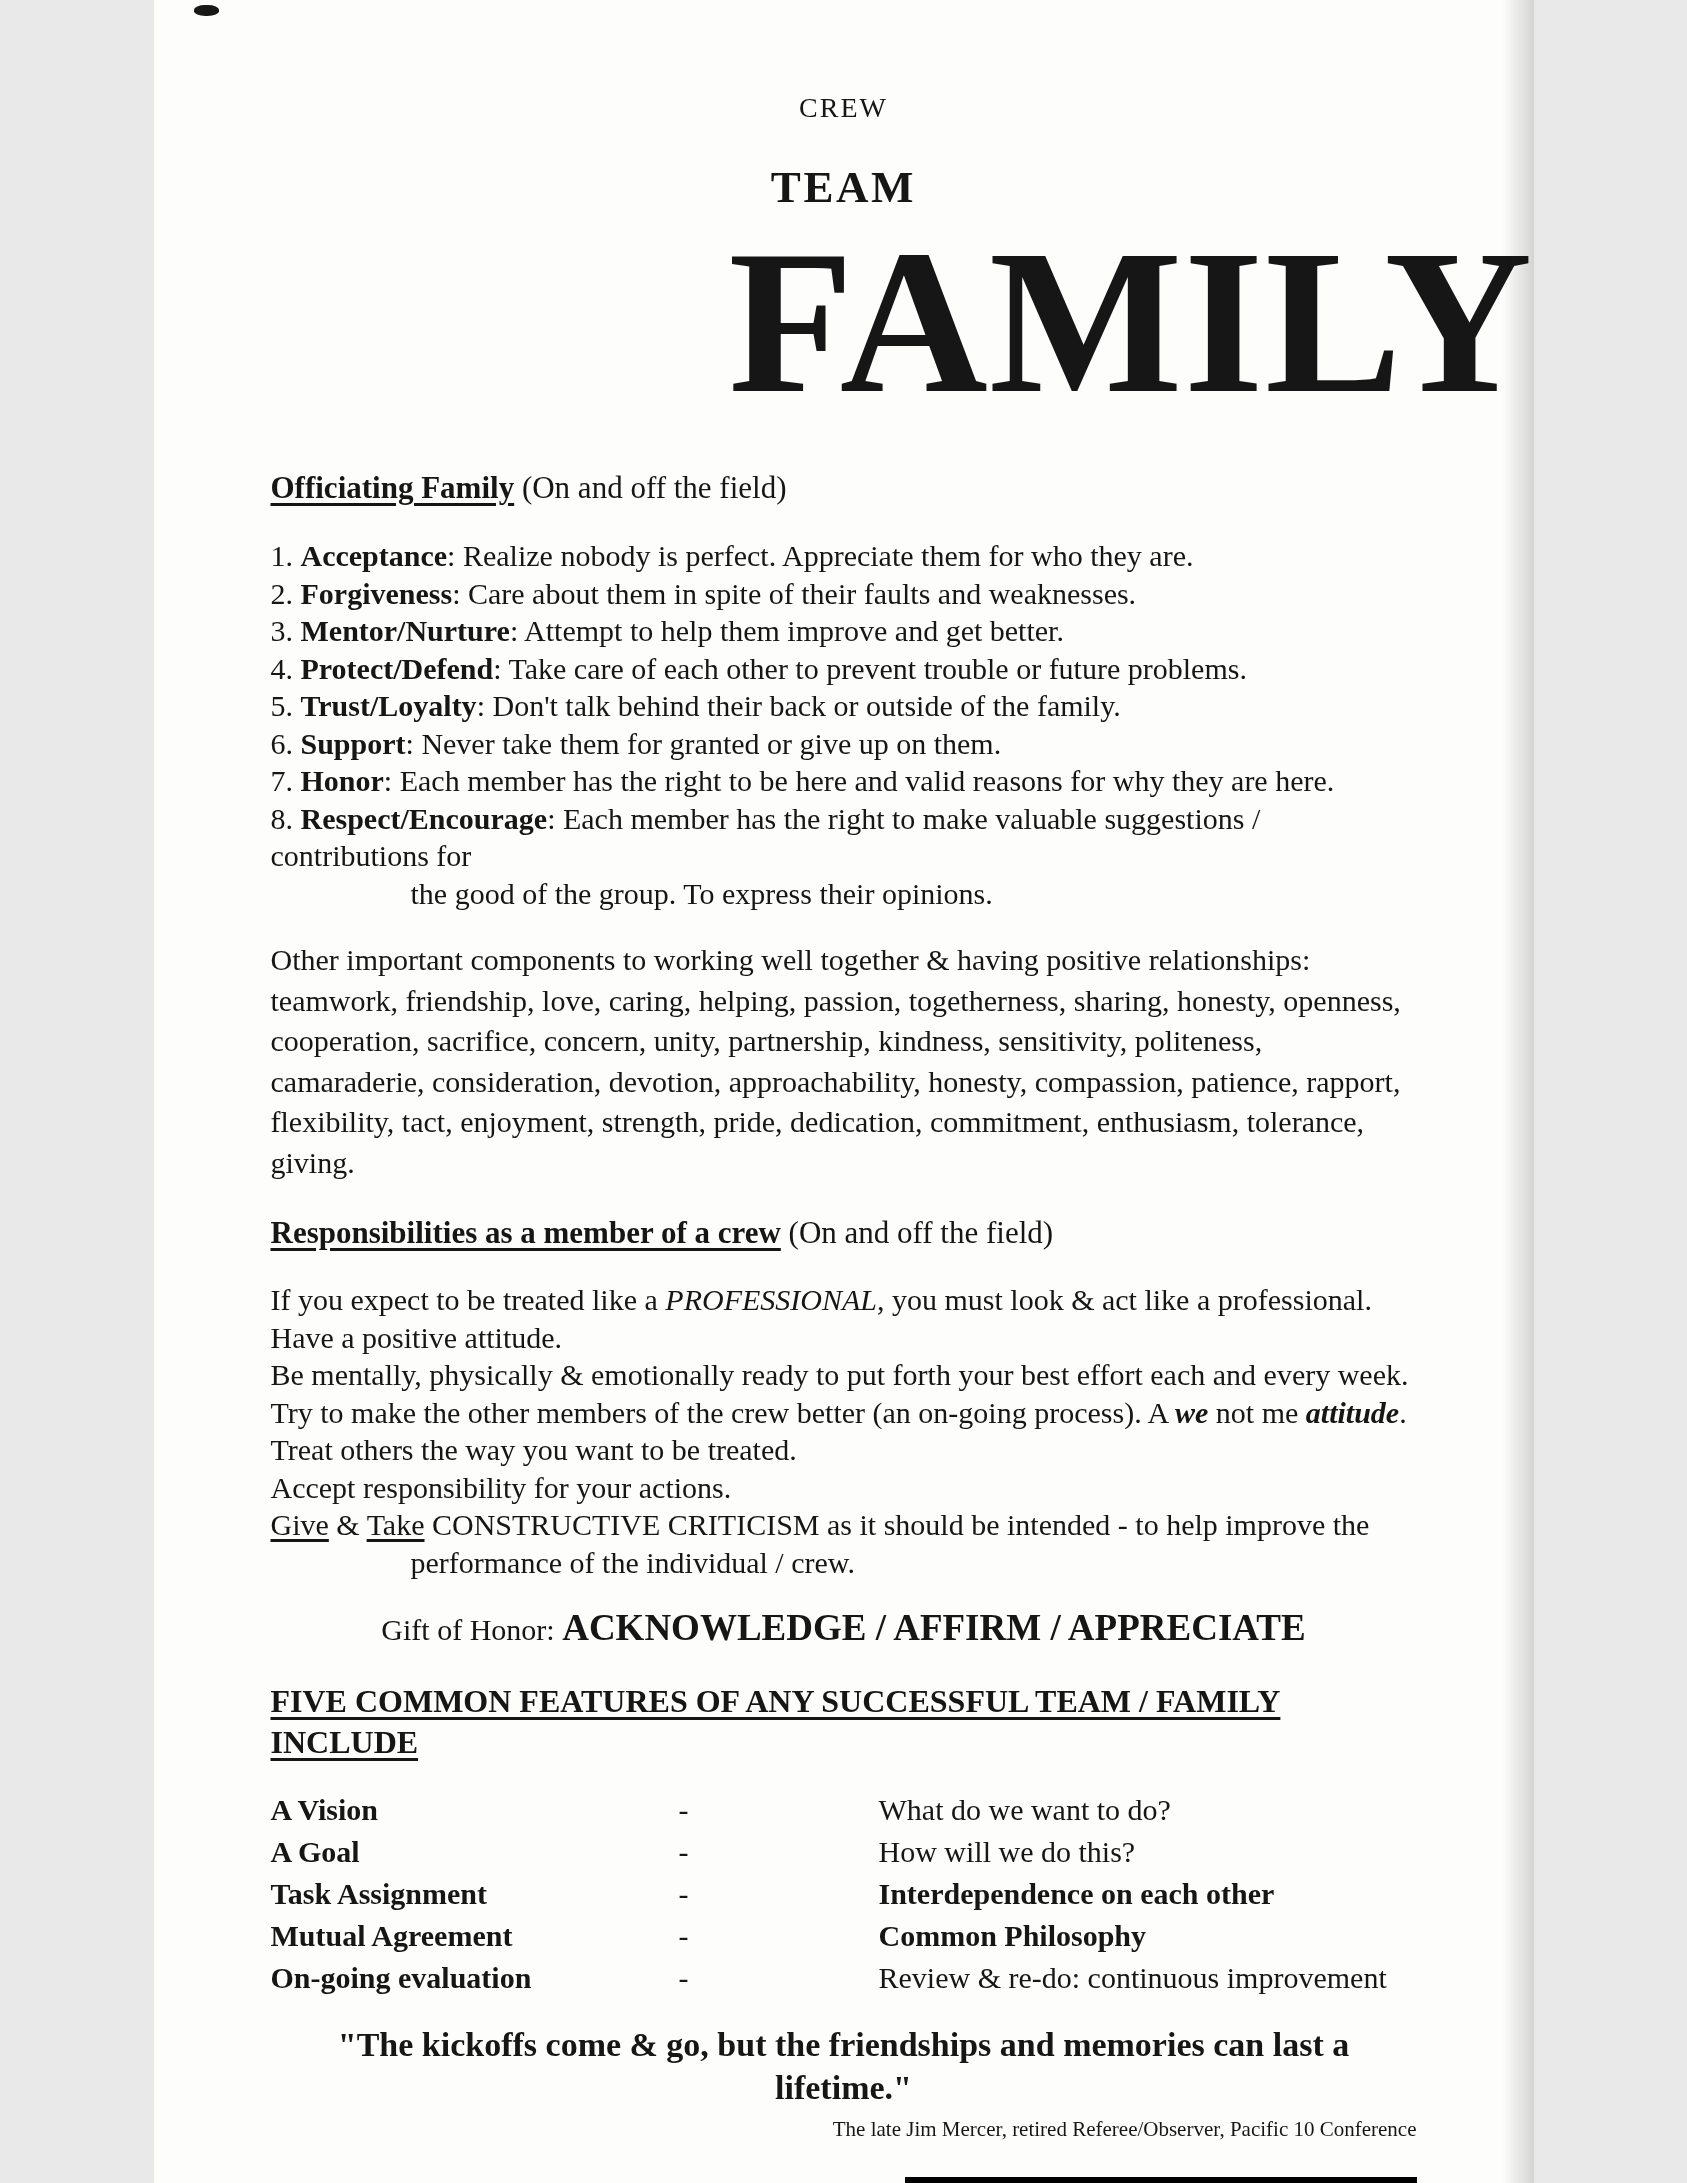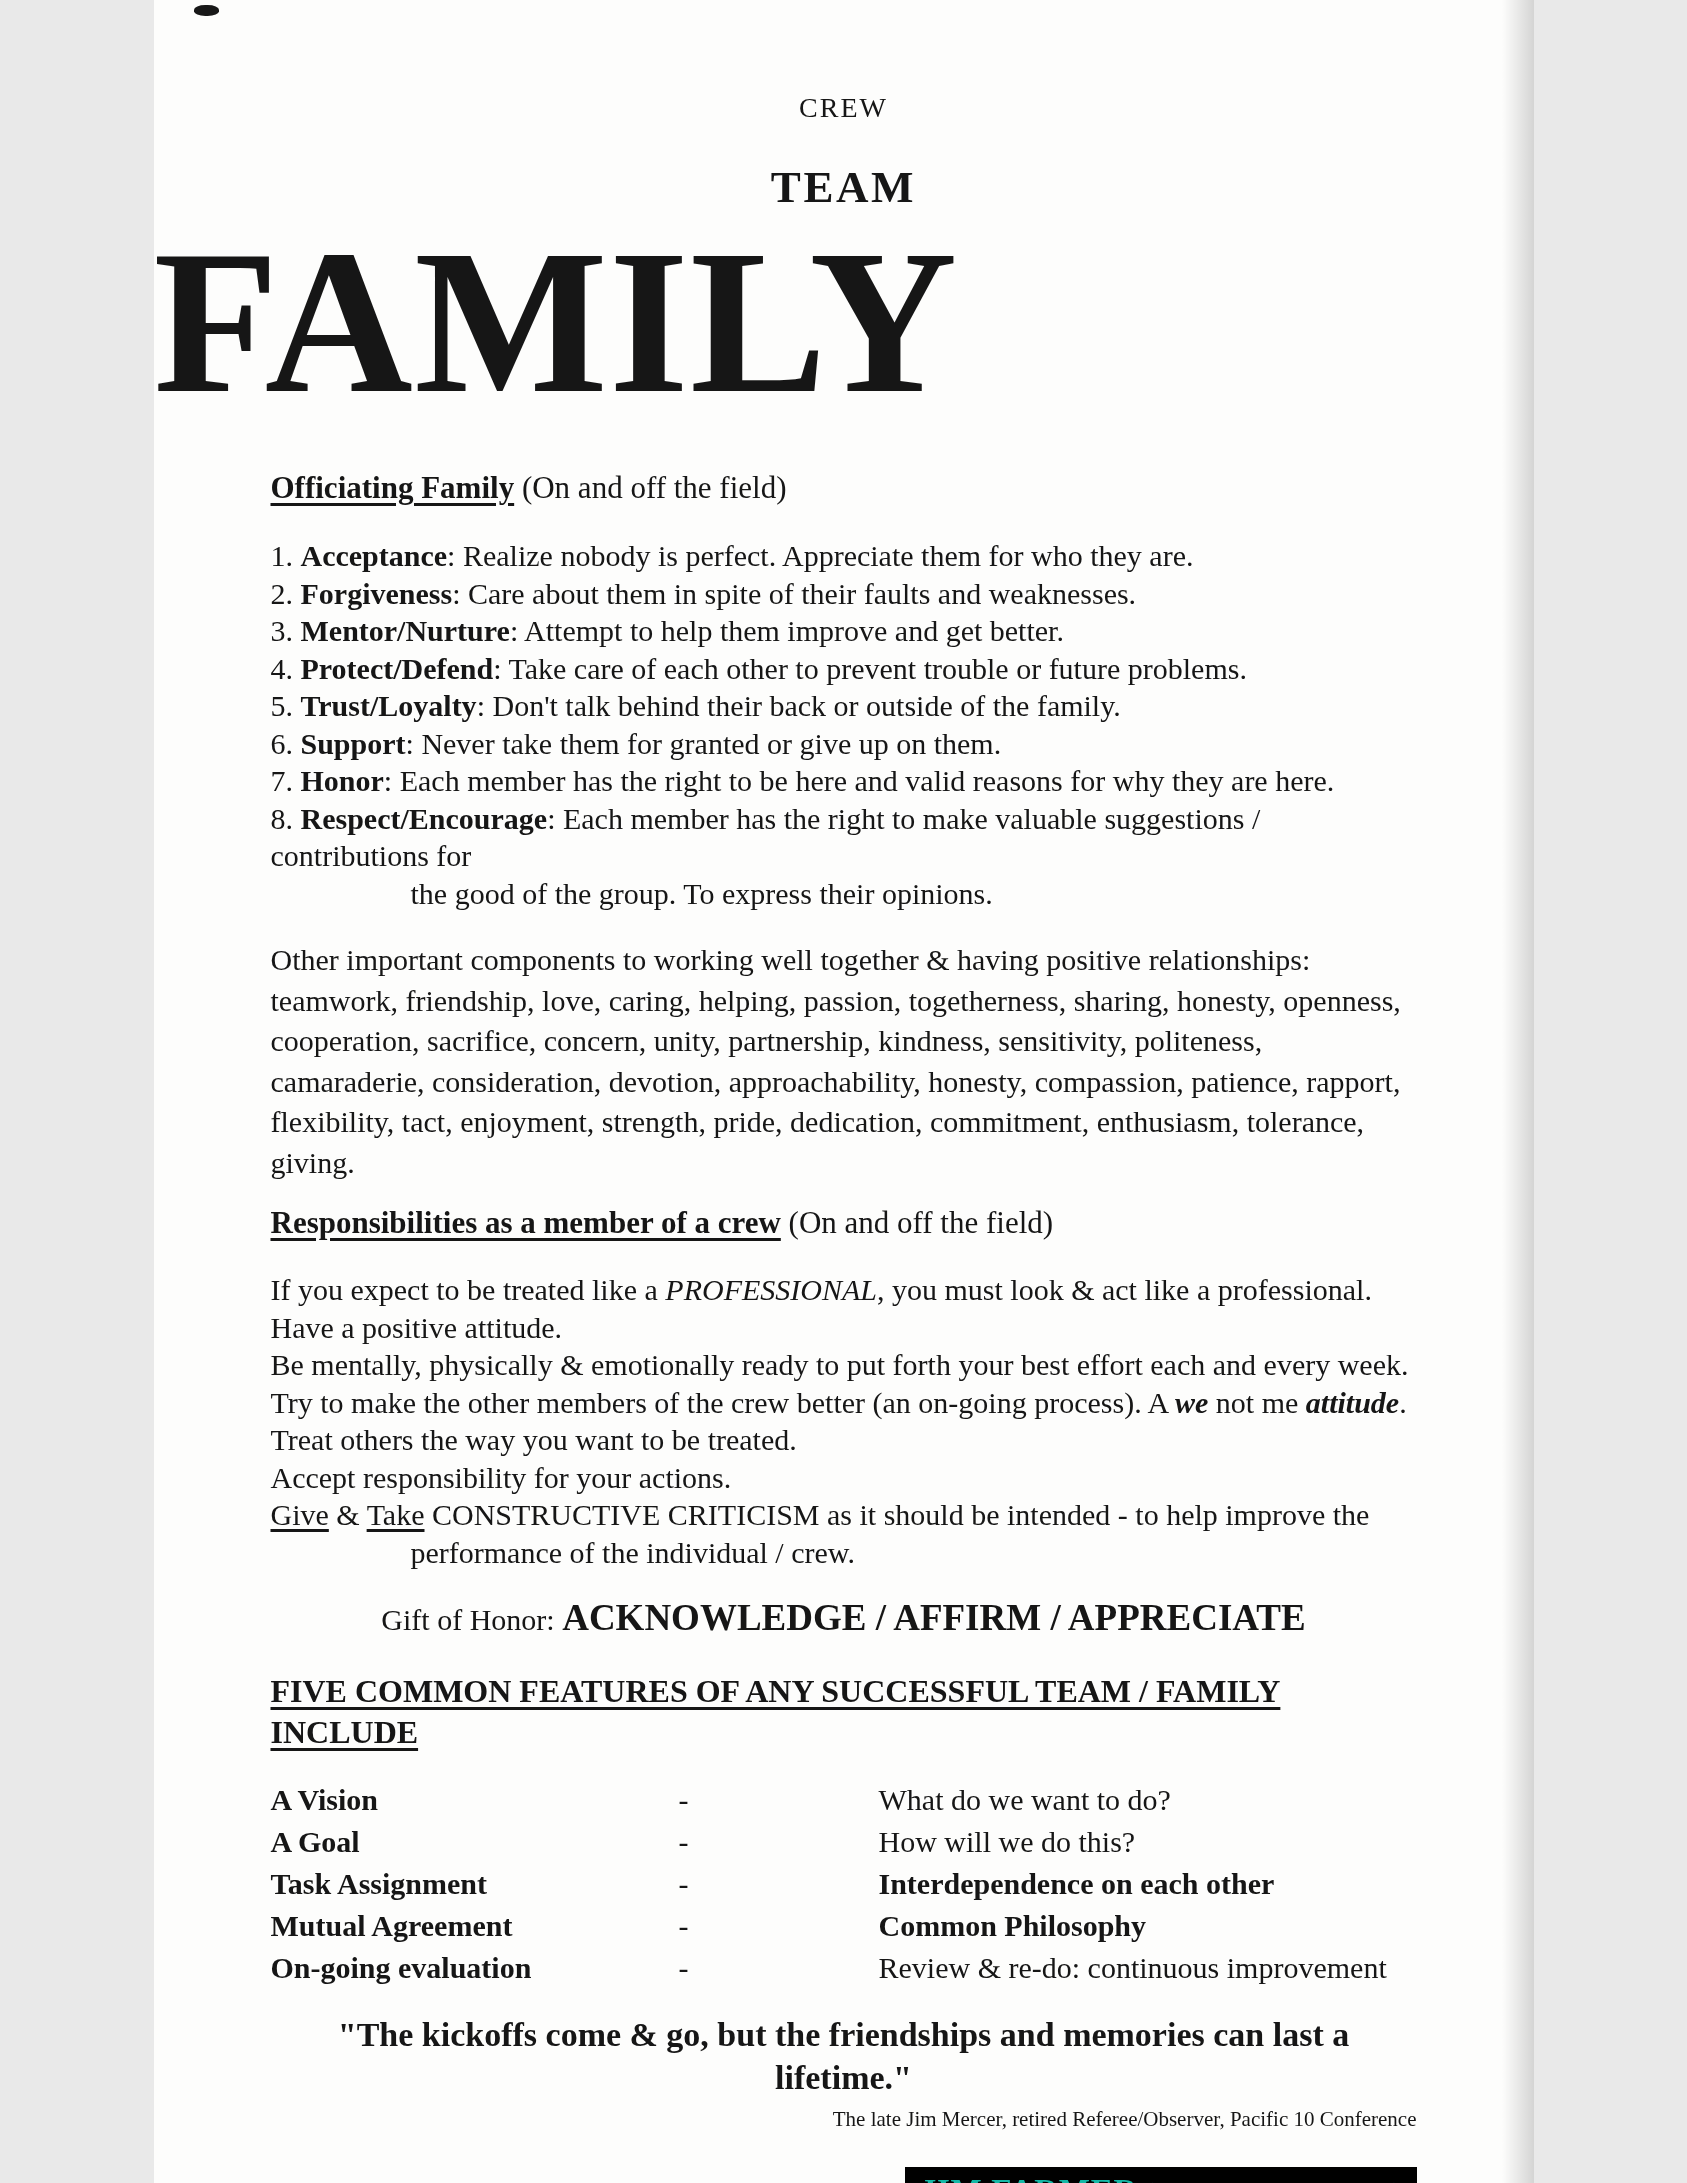--- a/index.html
+++ b/index.html
@@ -33,30 +33,30 @@
   .team {
     margin-top: 37px;
     text-align: center;
     font-size: 45px;
     font-weight: bold;
     letter-spacing: 2.6px;
     line-height: 1.15;
   }
   .family {
     margin-top: 17px;
-    text-align: left;
+    text-align: right;
     font-size: 205px;
     font-weight: bold;
     letter-spacing: 1.3px;
     line-height: 0.9;
   }
   .content { padding: 0 117px; font-size: 30px; }
   .section-head { font-size: 31px; line-height: 1.3; }
   .section-head.officiating { margin-top: 53px; }
-  .section-head.resp { margin-top: 20px; }
+  .section-head.resp { margin-top: 30px; }
   .hu { font-weight: bold; text-decoration: underline; text-underline-offset: 4.6px; }
   .numlist { margin-top: 29px; }
   .li { line-height: 1.25; }
   .cont { display: block; margin-left: 140px; }
   .components { margin-top: 28px; line-height: 1.35; }
   .resp-lines { margin-top: 28px; }
   .rline { line-height: 1.25; }
   .u { text-decoration: underline; text-underline-offset: 4px; }
   .bi { font-weight: bold; font-style: italic; }
   .gift { margin-top: 25px; text-align: center; line-height: 1.2; }

